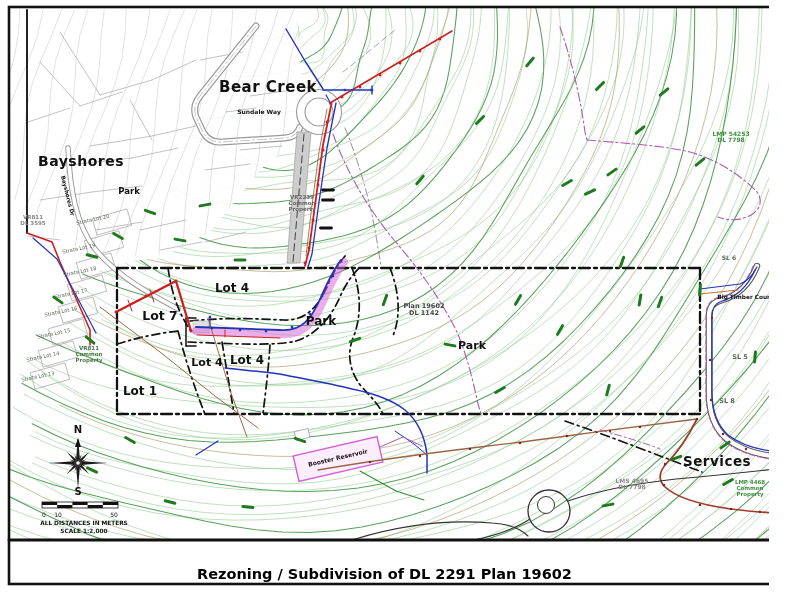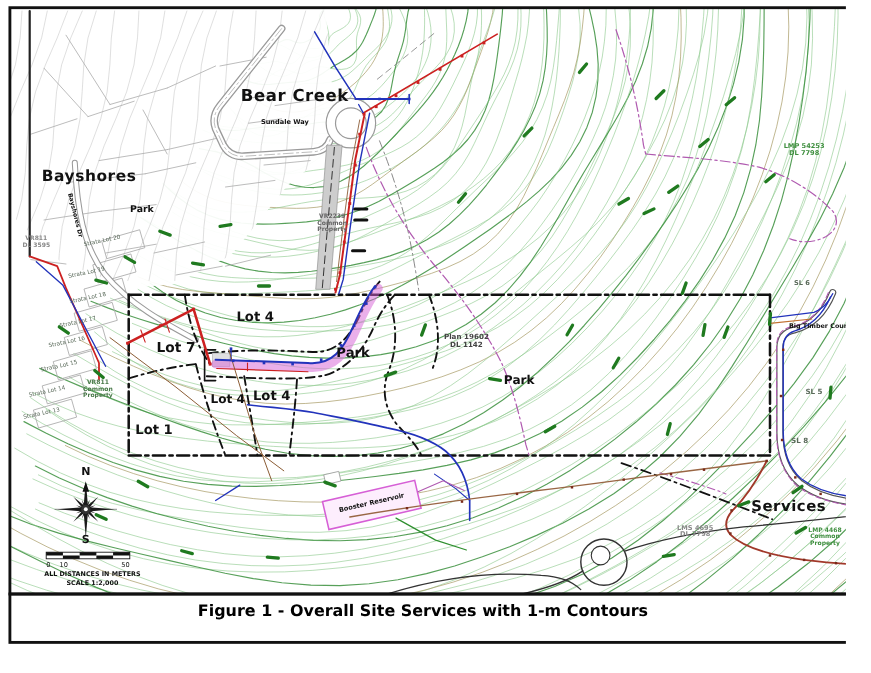--- a/index.html
+++ b/index.html
@@ -456,14 +456,14 @@
 
   <div class="lbl" style="left:78px;top:430px;font-size:10px">N</div>
   <div class="lbl" style="left:78px;top:492px;font-size:10px">S</div>
 
   <div class="lbl" style="left:44px;top:515px;font-size:6px;font-weight:normal">0</div>
   <div class="lbl" style="left:58px;top:515px;font-size:6px;font-weight:normal">10</div>
   <div class="lbl" style="left:114px;top:515px;font-size:6px;font-weight:normal">50</div>
   <div class="lbl" style="left:84px;top:523px;font-size:5.8px">ALL DISTANCES IN METERS</div>
   <div class="lbl" style="left:84px;top:531px;font-size:5.8px">SCALE 1:2,000</div>
 
-  <div class="title-line" style="top:548px">Figure 1 - Overall Site Services with 1-m Contours</div>
+  <div class="title-line" style="top:566px">Rezoning / Subdivision of DL 2291 Plan 19602</div>
 </div>
 
 </body></html>

